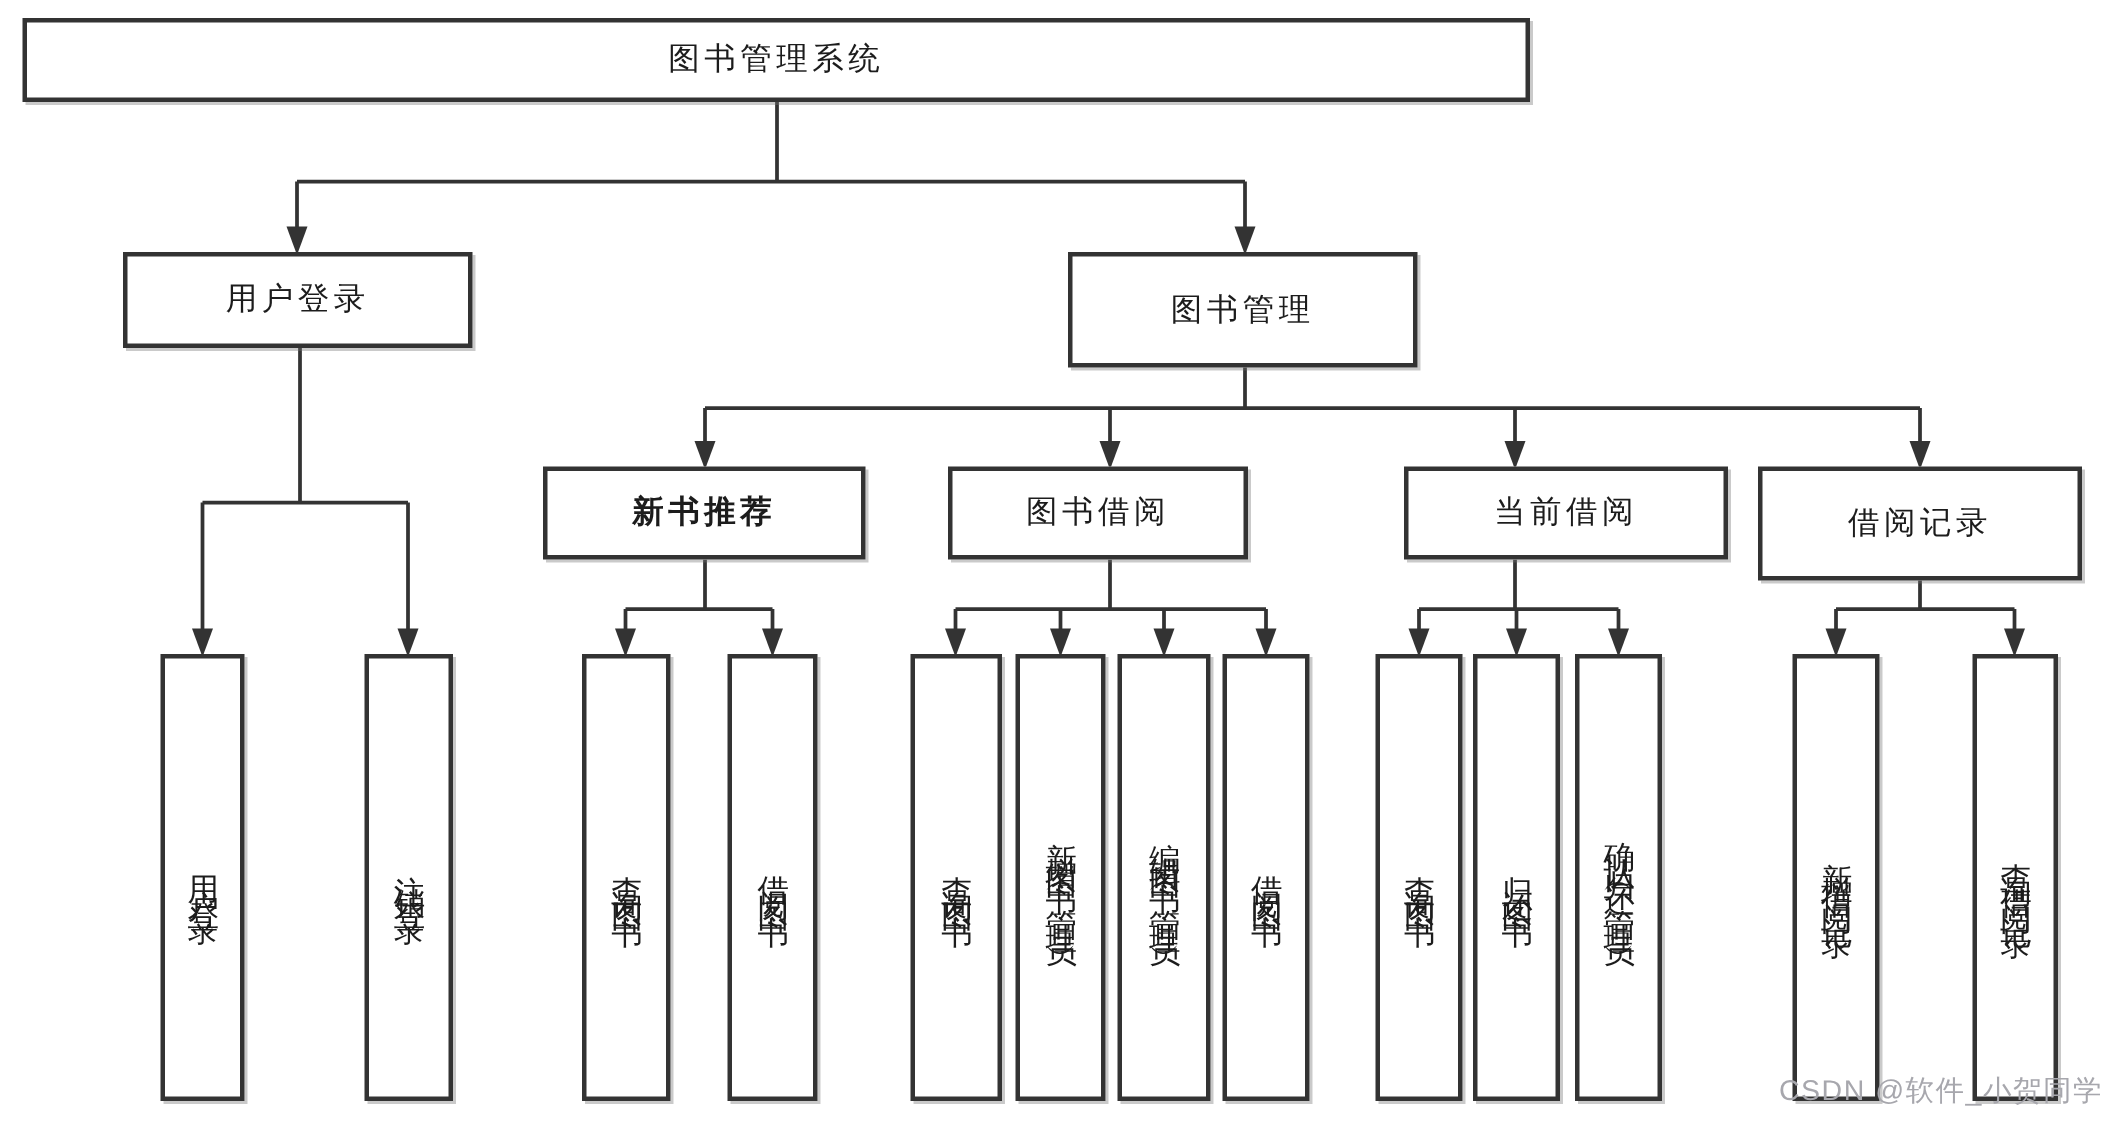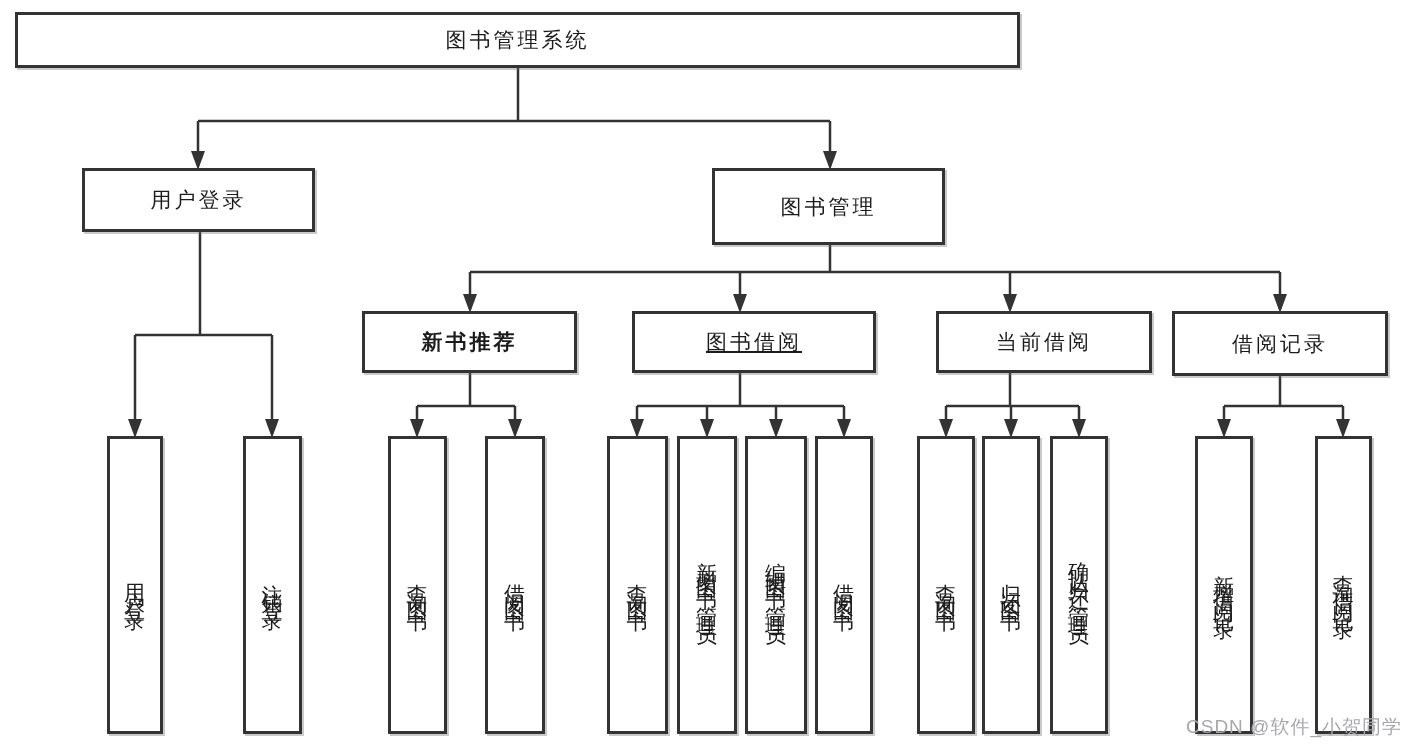--- a/index.html
+++ b/index.html
@@ -81,23 +81,23 @@
       <polygon points="1004,419 1018,419 1011,438" fill="#333333"></polygon>
       <polygon points="1072,419 1086,419 1079,438" fill="#333333"></polygon>
       <polygon points="1217,419 1231,419 1224,438" fill="#333333"></polygon>
       <polygon points="1336,419 1350,419 1343,438" fill="#333333"></polygon>
     </svg>
   <div id="nodes-layer">
       <div class="node" style="left: 15px; top: 12px; width: 1005px; height: 56px;">图书管理系统</div>
       <div class="node" style="left: 82px; top: 168px; width: 233px; height: 64px;">用户登录</div>
       <div class="node" style="left: 712px; top: 168px; width: 233px; height: 77px;">图书管理</div>
       <div class="node" style="left: 362px; top: 311px; width: 215px; height: 62px; font-weight: bold;">新书推荐</div>
-      <div class="node" style="left: 632px; top: 311px; width: 244px; height: 62px; text-decoration: underline;">图书借阅</div>
+      <div class="node" style="left: 632px; top: 311px; width: 200px; height: 62px;">图书借阅</div>
       <div class="node" style="left: 936px; top: 311px; width: 216px; height: 62px;">当前借阅</div>
-      <div class="node" style="left: 1172px; top: 311px; width: 216px; height: 65px;">借阅记录</div>
+      <div class="node" style="left: 1172px; top: 311px; width: 216px; height: 76px;">借阅记录</div>
       <div class="node vertical" style="left: 107px; top: 436px; width: 56px; height: 298px;">用户登录</div>
       <div class="node vertical" style="left: 243px; top: 436px; width: 59px; height: 298px;">注销登录</div>
       <div class="node vertical" style="left: 388px; top: 436px; width: 59px; height: 298px;">查询图书</div>
       <div class="node vertical" style="left: 485px; top: 436px; width: 60px; height: 298px;">借阅图书</div>
       <div class="node vertical" style="left: 607px; top: 436px; width: 61px; height: 298px;">查询图书</div>
       <div class="node vertical" style="left: 677px; top: 436px; width: 60px; height: 298px;">新增图书（管理员）</div>
       <div class="node vertical" style="left: 745px; top: 436px; width: 62px; height: 298px;">编辑图书（管理员）</div>
       <div class="node vertical" style="left: 815px; top: 436px; width: 58px; height: 298px;">借阅图书</div>
       <div class="node vertical" style="left: 917px; top: 436px; width: 58px; height: 298px;">查询图书</div>
       <div class="node vertical" style="left: 982px; top: 436px; width: 58px; height: 298px;">归还图书</div>

